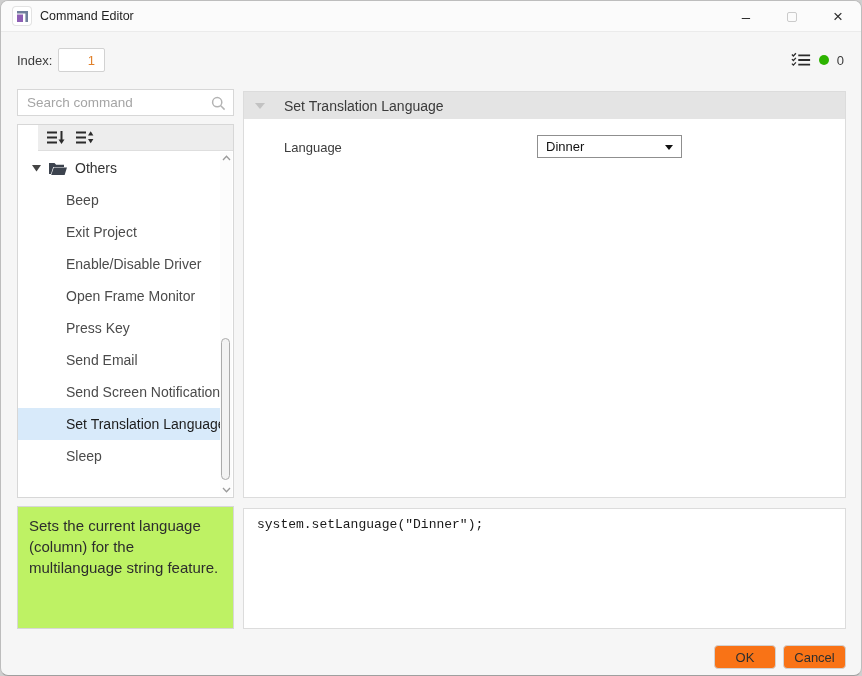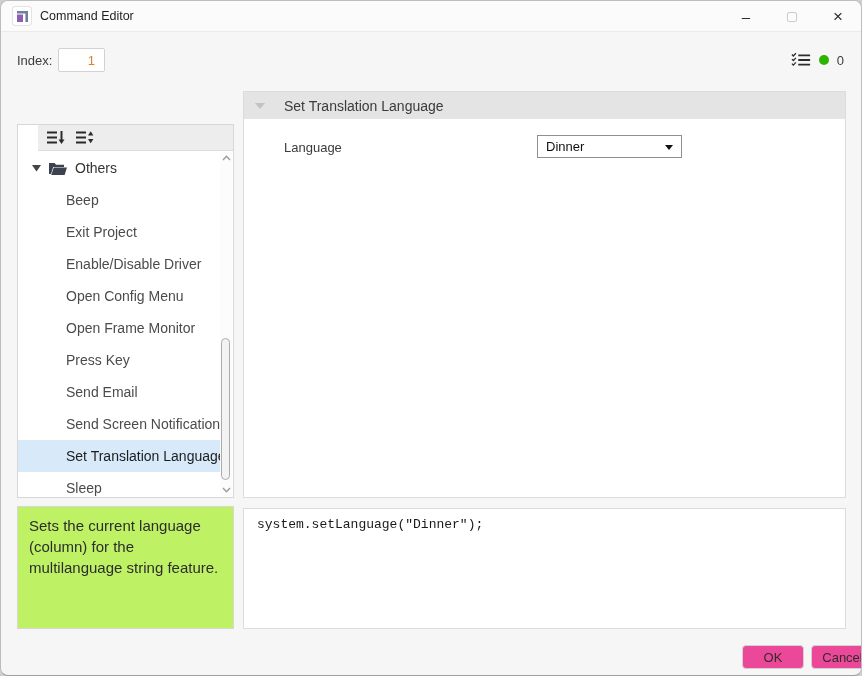--- a/index.html
+++ b/index.html
@@ -52,21 +52,21 @@
   
   .param-panel{position:absolute;left:242px;top:90px;width:603px;height:407px;background:#fff;border:1px solid #dcdcdc;}
   .param-header{height:27px;background:#e4e4e4;display:flex;align-items:center;}
   .collapse-tri{margin-left:11px;width:0;height:0;border-left:5px solid transparent;border-right:5px solid transparent;border-top:6px solid #c2c2c2;}
   .param-title{margin-left:19px;font-size:14px;color:#3b3b3b;}
   .field-label{position:absolute;left:40px;top:48px;font-size:13px;color:#3c3c3c;}
   .select{position:absolute;left:293px;top:43px;width:145px;height:23px;background:#fff;border:1px solid #8f8f8f;display:flex;align-items:center;font-size:13px;color:#111;padding-left:8px;cursor:default;}
   .select .arrow{position:absolute;right:8px;top:9px;width:0;height:0;border-left:4.5px solid transparent;border-right:4.5px solid transparent;border-top:5.5px solid #111;}
   .code-panel{position:absolute;left:242px;top:507px;width:603px;height:121px;background:#fff;border:1px solid #dcdcdc;padding:8px 13px;font-family:"Liberation Mono",monospace;font-size:13px;color:#1a1a1a;}
   
-  .btn{position:absolute;top:644px;height:24px;background:#ec4899;border:1px solid #d2d2d2;border-radius:4px;font-size:13px;color:#2e2e2e;font-family:"Liberation Sans",sans-serif;display:flex;align-items:center;justify-content:center;cursor:default;margin-left:28px;}
+  .btn{position:absolute;top:644px;height:24px;background:#f97316;border:1px solid #d2d2d2;border-radius:4px;font-size:13px;color:#2e2e2e;font-family:"Liberation Sans",sans-serif;display:flex;align-items:center;justify-content:center;cursor:default;}
   .btn.ok{left:713px;width:62px;}
   .btn.cancel{left:782px;width:63px;}
   svg{display:block;}
 </style>
 </head>
 <body>
 
 <div class="window">
 
   <div class="titlebar">
@@ -98,20 +98,29 @@
           <path d="M1 2 l1.6 1.6 L5.4 .6"></path>
           <path d="M1 7 l1.6 1.6 L5.4 5.6"></path>
           <path d="M1 12 l1.6 1.6 L5.4 10.6"></path>
         </g>
       </svg>
     </span>
     <span class="dot"></span>
     <span class="count">0</span>
   </div>
 
+  <div class="search-wrap">
+    <input class="search-input" placeholder="Search command" style="">
+    <span class="search-icon">
+      <svg width="15" height="15" viewBox="0 0 15 15">
+        <circle cx="6.2" cy="6.2" r="4.6" fill="none" stroke="#b3b3b3" stroke-width="1.5"></circle>
+        <path d="M9.8 9.8 L13.6 13.6" stroke="#b3b3b3" stroke-width="1.5"></path>
+      </svg>
+    </span>
+  </div>
 
   <div class="tree-panel">
     <div class="tree-toolbar">
       <span class="tool-btn">
         <svg width="18" height="15" viewBox="0 0 18 15">
           <g stroke="#2b2b2b" stroke-width="2" fill="none">
             <path d="M0 2.5 h10 M0 7.5 h10 M0 12.5 h10"></path>
             <path d="M14.5 1 v10"></path>
           </g>
           <path d="M11.5 9.5 h6 L14.5 14 z" fill="#2b2b2b"></path>
@@ -139,21 +148,20 @@
           <svg width="18" height="13" viewBox="0 0 18 13">
             <path d="M0 1 h5.5 l1.6 1.8 H15 v2.1 H4.2 L2 12 H0 z" fill="#3c434e"></path>
             <path d="M4.8 5.6 H18 L15.6 13 H2.2 z" fill="#3c434e"></path>
           </svg>
         </span>
         <span>Others</span>
       </div>
     <div class="tree-row child">Beep</div>
         <div class="tree-row child">Exit Project</div>
         <div class="tree-row child">Enable/Disable Driver</div>
-        <div class="tree-row child">Open Config Menu</div>
         <div class="tree-row child">Open Frame Monitor</div>
         <div class="tree-row child">Press Key</div>
         <div class="tree-row child">Send Email</div>
         <div class="tree-row child">Send Screen Notification</div>
         <div class="tree-row child selected">Set Translation Language</div>
         <div class="tree-row child">Sleep</div>
       </div>
 
     <div class="tree-scrollbar">
       <span class="scroll-arrow up">

